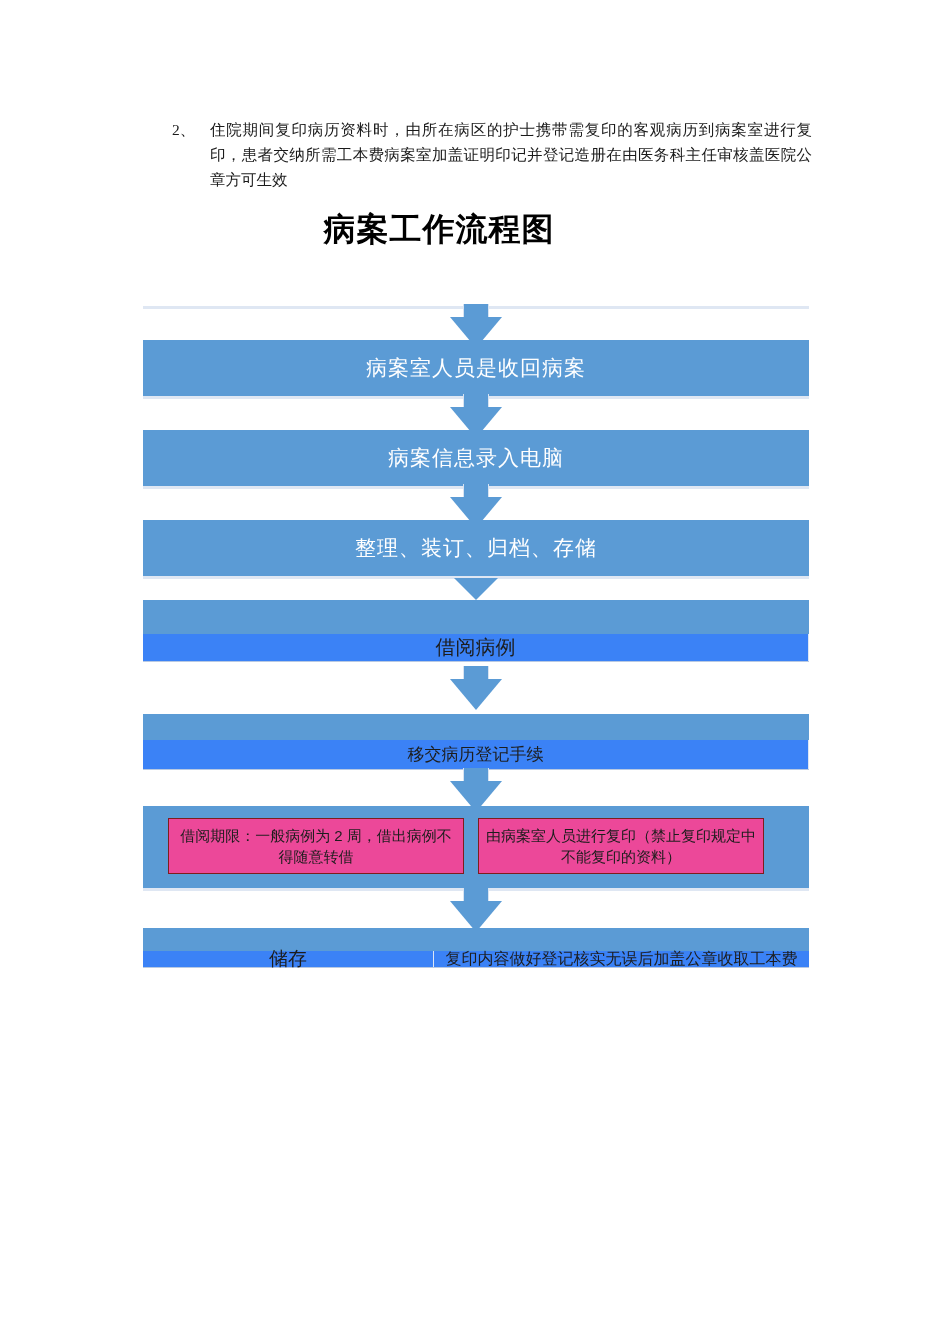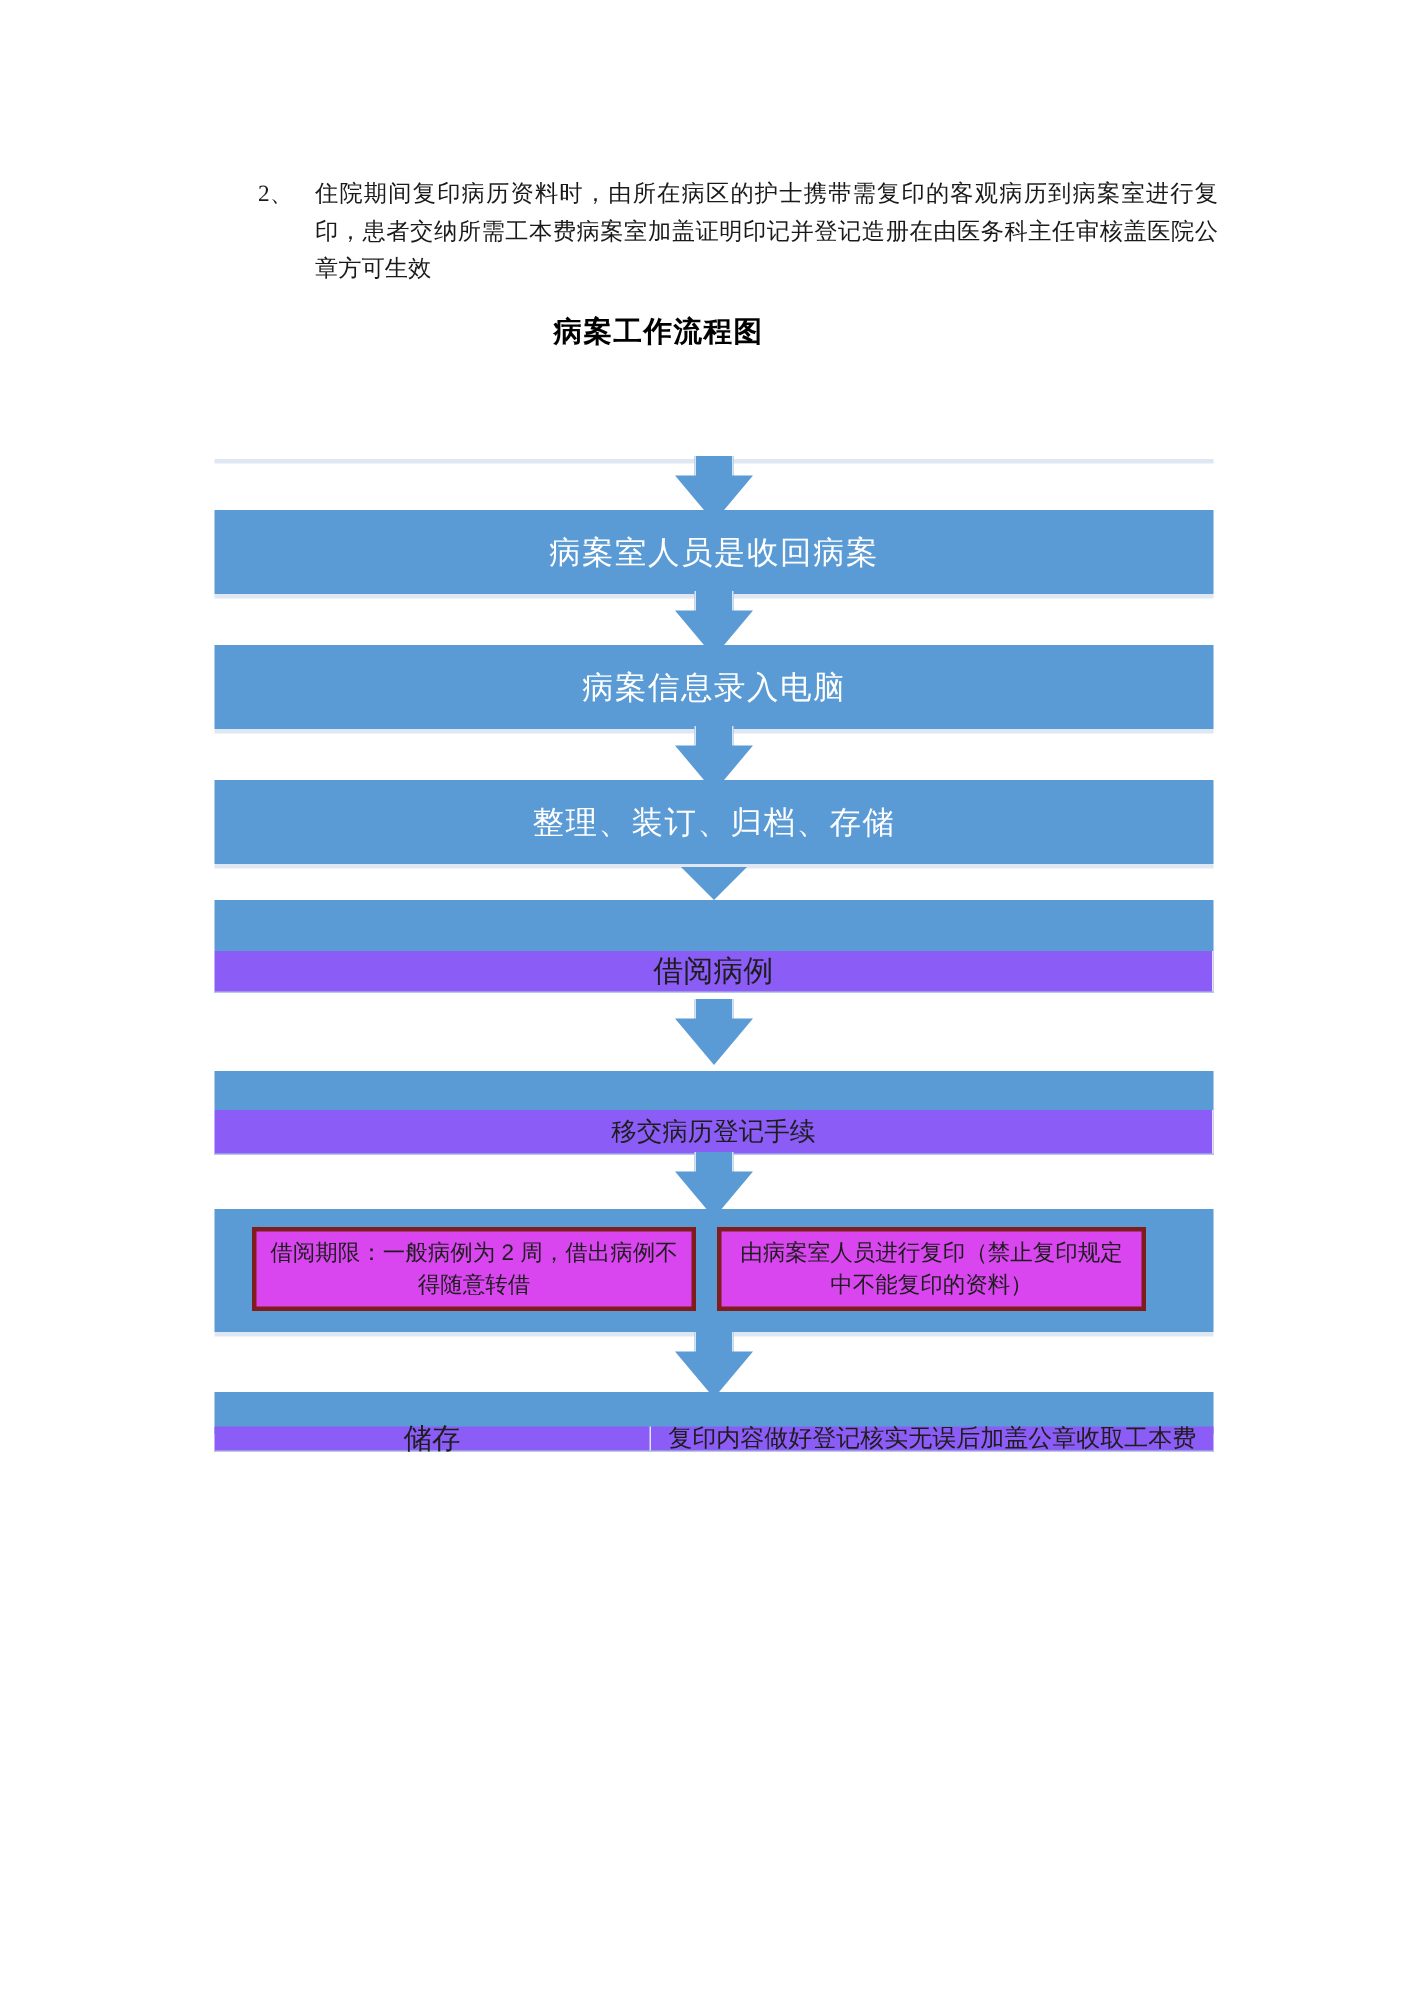--- a/index.html
+++ b/index.html
@@ -49,21 +49,21 @@
 
   
   .chart-title {
     position: absolute;
     left: 0;
     top: 208px;
     width: 878px;
     text-align: center;
     font-family: "Liberation Sans", "DejaVu Sans", sans-serif;
     font-weight: bold;
-    font-size: 19px;
+    font-size: 32px;
     color: #000000;
     letter-spacing: 1px;
   }
 
   
   .flow {
     position: absolute;
     left: 143px;
     top: 248px;
     width: 666px;
@@ -142,41 +142,41 @@
   .split .top-band {
     position: absolute;
     left: 0; top: 0;
     width: 100%;
     background: #5B9BD5;
   }
   .split .bot-band {
     position: absolute;
     left: 0;
     width: 100%;
-    background: #8b5cf6;
+    background: #3b82f6;
     border-bottom: 1px solid #b8c9e2;
     box-sizing: border-box;
     display: flex;
   }
   .split .cell {
     flex: 1 1 50%;
     display: flex;
     align-items: center;
     justify-content: center;
     color: #1d1d1d;
     font-family: "Liberation Sans", "DejaVu Sans", sans-serif;
     white-space: nowrap;
   }
   .split .cell.divider-left { border-right: 1px solid #dde6f4; }
 
   
   .subbox {
     position: absolute;
-    background: #d946ef;
-    border: 3px solid #7f1d1d;
+    background: #ec4899;
+    border: 1px solid #7f1d1d;
     box-sizing: border-box;
     display: flex;
     align-items: center;
     justify-content: center;
     text-align: center;
     color: #1d1d1d;
     font-family: "Liberation Sans", "DejaVu Sans", sans-serif;
     font-size: 15px;
     line-height: 21px;
     padding: 0 6px;

